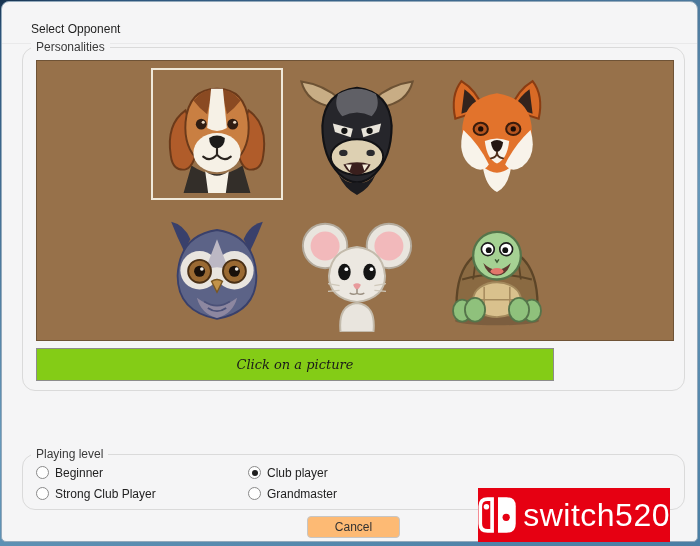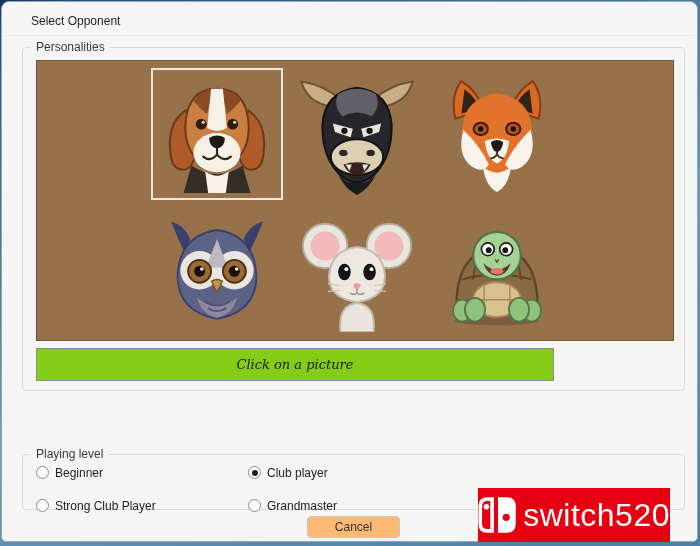--- a/index.html
+++ b/index.html
@@ -8,26 +8,26 @@
     font-family:"Liberation Sans", sans-serif;
     background:linear-gradient(160deg,#16324f 0%,#2b537a 4%,#6698ba 55%,#4a7ea4 100%);
     position:relative;
   }
   .dialog {
     position:absolute; left:1px; top:1px; right:2px; bottom:4px;
     background:#f5f5f6; border:1px solid #93a9bb;
     border-radius:8px 8px 5px 5px; overflow:hidden;
   }
   .titlebar {
-    position:absolute; left:0; top:4px; right:0; height:30px;
+    position:absolute; left:0; top:12px; right:0; height:30px;
     line-height:30px; padding-left:29px; font-size:12px; color:#1f1f1f;
     border-bottom:1px solid #e9e9ea; background:#f5f5f6;
   }
   .groupbox {
-    position:absolute; border:1px solid #dadada; border-radius:4px; background:#f5f5f6;
+    position:absolute; border:1px solid #dadada; border-radius:13px; background:#f5f5f6;
   }
   .groupbox .legend {
     position:absolute; top:-9px; left:8px; padding:0 5px;
     font-size:12px; color:#3a3a3a; background:#f5f5f6; line-height:16px;
   }
   #personalities-box { left:20px; top:45px; width:663px; height:344px; }
   .brown-panel {
     position:absolute; left:13px; top:12px; width:638px; height:281px;
     background:#97714a; border:1px solid #6f5336;
   }
@@ -48,21 +48,21 @@
     background:#84cc16; border:1px solid #8c8c8c;
     display:flex; align-items:center; justify-content:center;
     font-family:"DejaVu Serif", serif; font-style:italic;
     font-size:13px; color:#1a1a1a;
   }
   #playing-box { left:20px; top:452px; width:663px; height:56px; }
   .opt-grid {
     position:absolute; left:13px; top:9px; right:6px;
     display:grid; grid-template-columns:212px 217px 1fr;
   }
-  .opt-col { display:flex; flex-direction:column; gap:16px; }
+  .opt-col { display:flex; flex-direction:column; gap:4px; }
   .option { display:flex; align-items:center; gap:6px; font-size:12px; color:#222; height:17px; cursor:pointer; }
   .radio {
     width:13px; height:13px; border-radius:50%;
     border:1px solid #8a8a8a; background:#fefefe; position:relative; flex:0 0 13px;
   }
   .option.checked .radio::after {
     content:''; position:absolute; inset:2.5px; border-radius:50%; background:#1f1f1f;
   }
   .cancel-btn {
     position:absolute; left:305px; top:514px; width:93px; height:22px;

